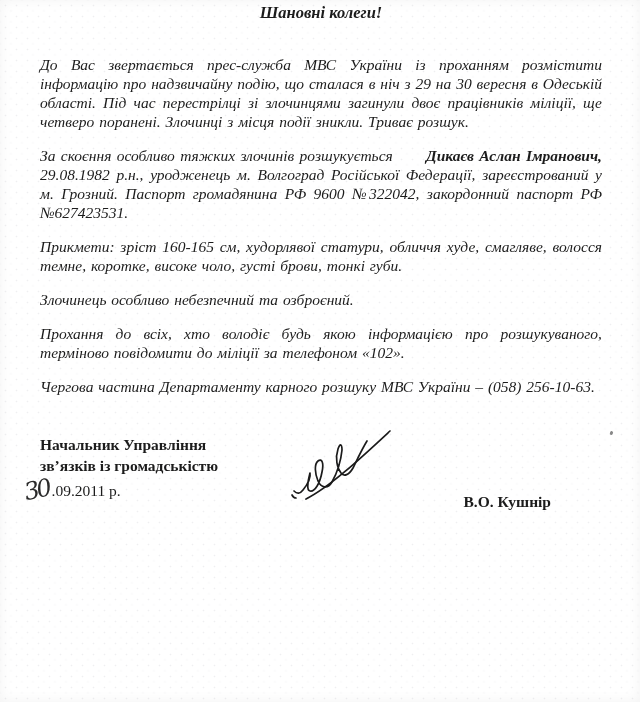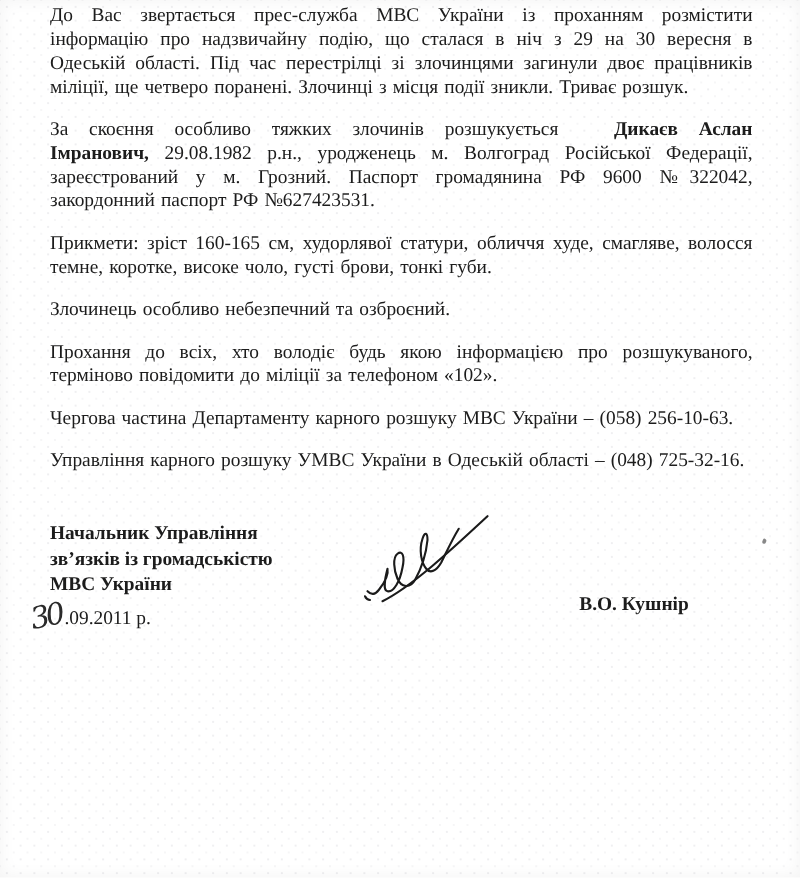--- a/index.html
+++ b/index.html
@@ -28,20 +28,21 @@
     font-size: 16.5px;
     line-height: 19px;
     margin: 0 0 33px 0;
   }
   .para {
     margin: 0 0 15px 0;
     text-align: justify;
     font-size: 15.5px;
     line-height: 19px;
     word-spacing: 1px;
+    font-style: italic;
   }
   .para.last-gap { }
   .subheading {
     font-weight: bold;
     font-size: 15.5px;
     line-height: 19px;
     margin: 0 0 12px 0;
     text-align: left;
   }
   .bold-inline { font-weight: bold; margin-left: 28px; }
@@ -101,42 +102,41 @@
     border-radius: 40% 60% 50% 50%;
     transform: rotate(25deg);
     opacity: 0.8;
   }
 </style>
 </head>
 <body>
 
 <div class="page">
 
+  <div class="salutation">Шановні колеги!</div>
 
   <p class="para">До Вас звертається прес-служба МВС України із проханням розмістити інформацію про надзвичайну подію, що сталася в ніч з 29 на 30 вересня в Одеській області. Під час перестрілці зі злочинцями загинули двоє працівників міліції, ще четверо поранені. Злочинці з місця  події зникли. Триває розшук.</p>
 
 
   <p class="para"><span>За скоєння особливо тяжких злочинів розшукується </span><span class="bold-inline">Дикаєв Аслан Імранович,</span><span> 29.08.1982 р.н., уродженець м. Волгоград Російської Федерації, зареєстрований у м. Грозний. Паспорт громадянина РФ 9600 №322042, закордонний паспорт РФ №627423531.</span></p>
 
 
   <p class="para">Прикмети: зріст 160-165 см, худорлявої статури, обличчя худе, смагляве, волосся темне, коротке, високе чоло, густі брови, тонкі губи.</p>
 
   <p class="para last-gap">Злочинець особливо небезпечний та озброєний.</p>
 
   <p class="para">Прохання до всіх, хто володіє будь якою інформацією про розшукуваного, терміново повідомити до міліції за телефоном «102».</p>
 
   <p class="para">Чергова частина Департаменту карного розшуку МВС України – (058) 256-10-63.</p>
 
-  <p class="para">Управління карного розшуку УМВС України в Одеській області – (048) 725-32-16.</p>
 
   <div class="signoff">
     <div class="signoff-left">
       <div>Начальник Управління</div>
       <div>зв’язків із громадськістю</div>
-      <div>МВС України</div>
       <div class="date-line"><span class="hand-day">30</span><span>.09.2011 р.</span></div>
     </div>
 
     <div class="signature-wrap">
       <svg width="125" height="82" viewBox="0 0 125 82" xmlns="http://www.w3.org/2000/svg">
         <g fill="none" stroke="#1b1b1b" stroke-width="1.7" stroke-linecap="round" stroke-linejoin="round">
           <path d="M4,66 c3,3 6,3 9,-1 c4,-5 8,-12 7,-17 c-2,8 -4,17 0,18 c5,1 10,-8 12,-19 c2,-9 0,-14 -4,-11 c-4,3 -3,13 0,20 c3,7 10,8 14,1 c5,-9 9,-22 10,-32 c0,-6 -2,-7 -4,-1 c-3,9 -1,19 3,24 c3,4 8,2 12,-5 c4,-8 9,-19 14,-27"></path>
           <path d="M16,74 C 40,62 72,32 100,6"></path>
           <path d="M2,70 c1,2 2,3 4,3"></path>
         </g>

